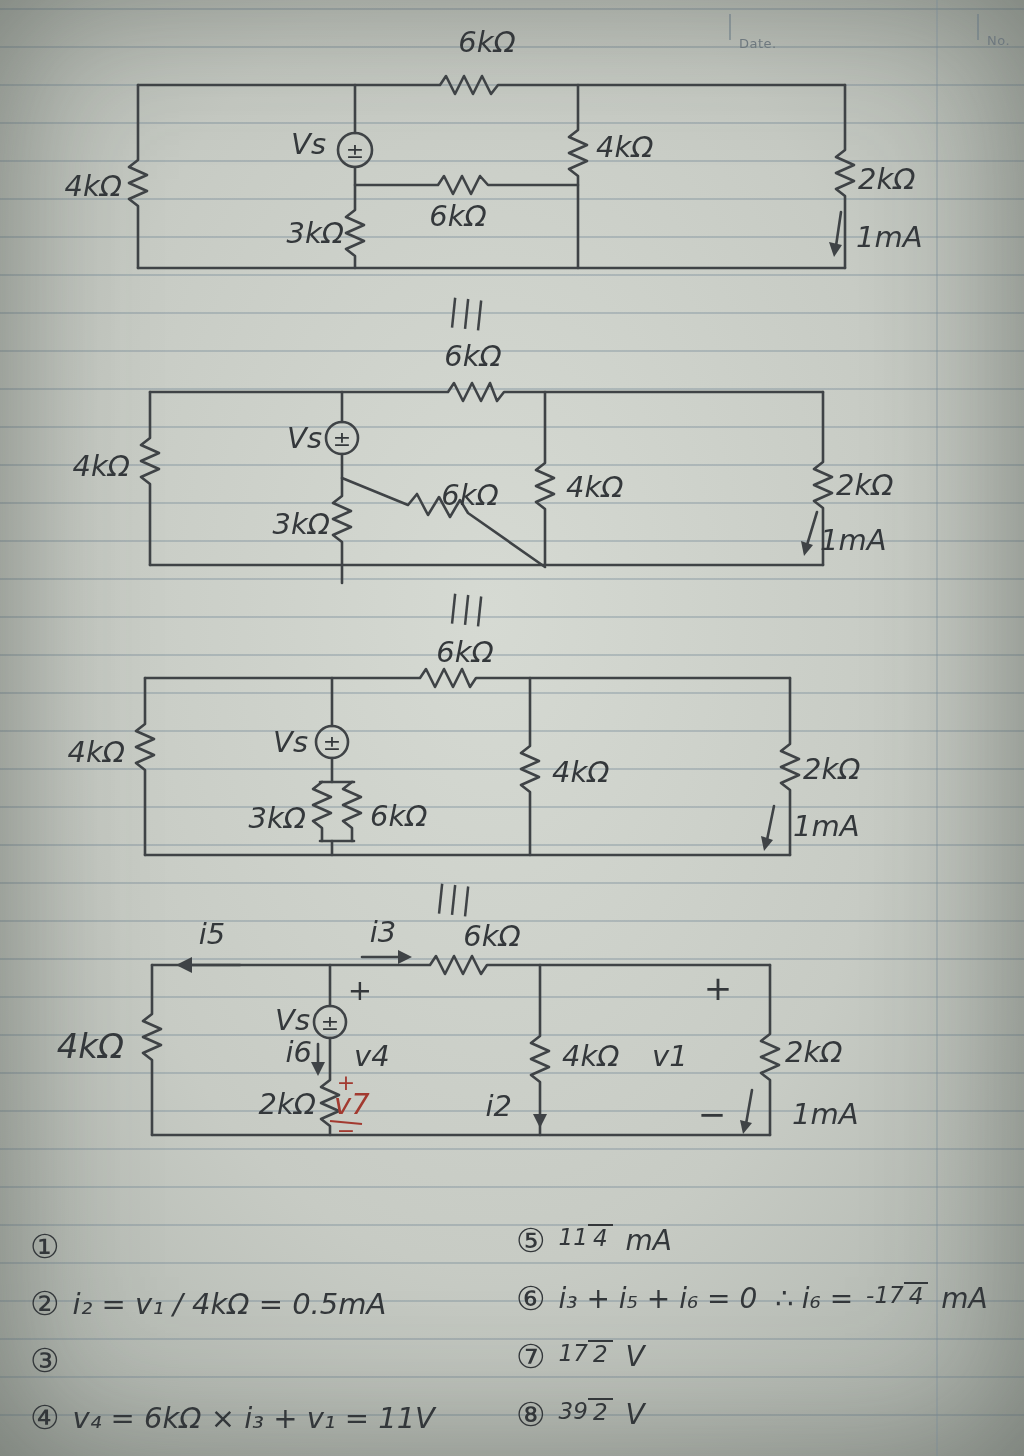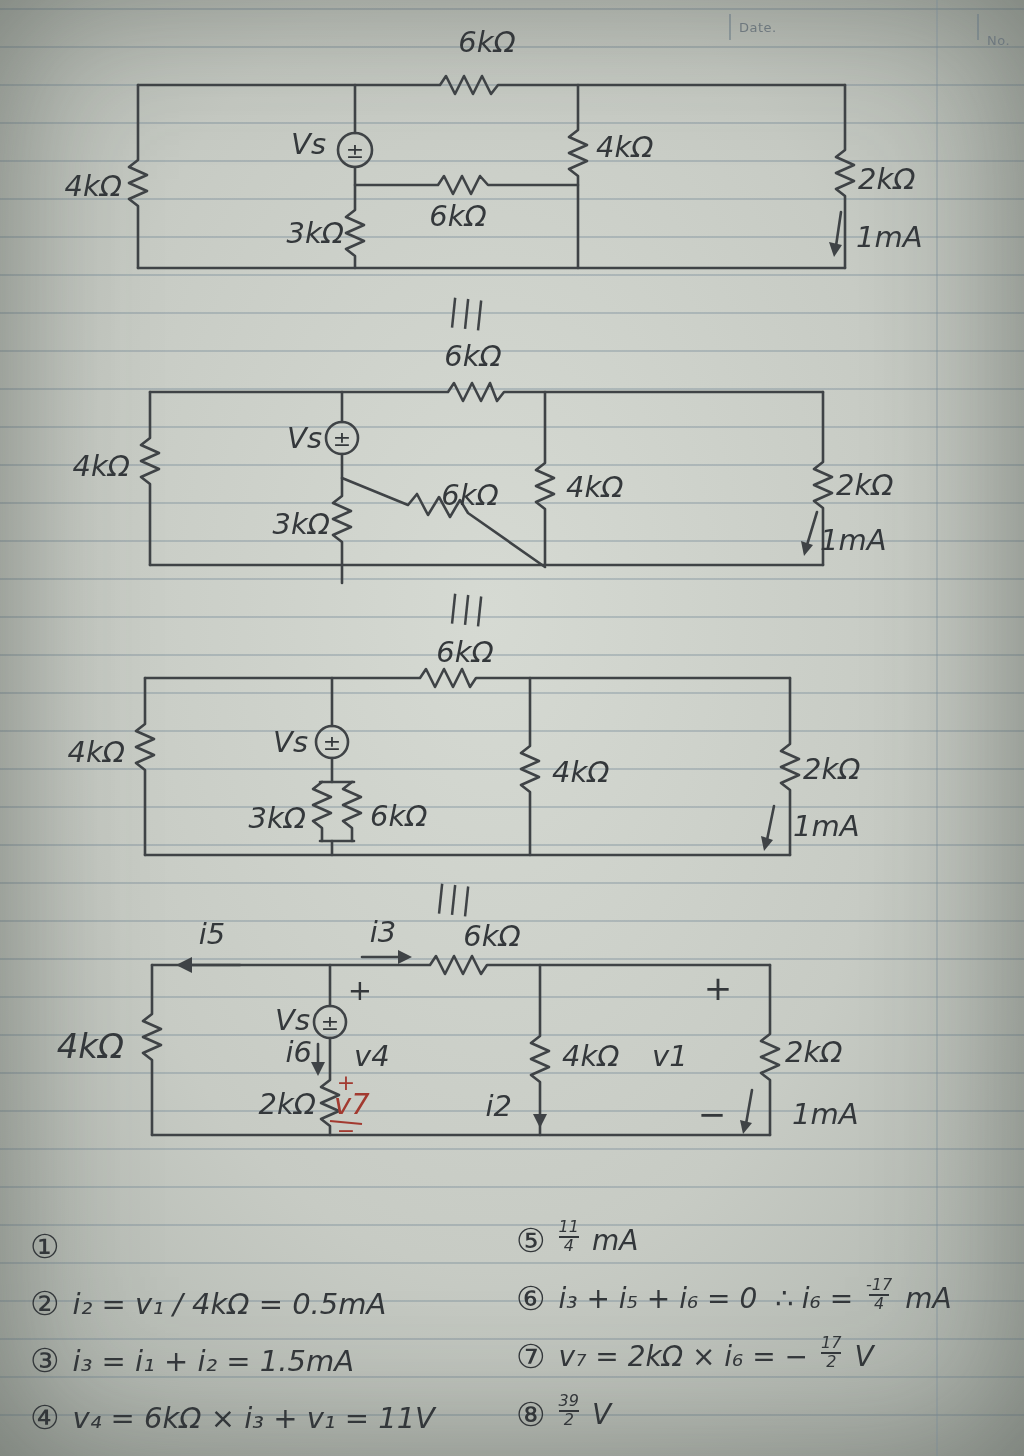--- a/index.html
+++ b/index.html
@@ -33,33 +33,33 @@
   svg line.red-ink { stroke:#a23a30; stroke-width:2.2; fill:none; }
   svg text.equiv { font-style:normal; font-size:30px; letter-spacing:3px; fill:#3f4346; }
 
   .eq-col { position:absolute; display:flex; flex-direction:column; }
   .eq-col.left  { left:30px;  top:1226px; gap:16px; }
   .eq-col.right { left:516px; top:1216px; gap:10px; }
   .eq-row { display:flex; align-items:center; gap:13px; font-size:29px; font-style:italic;
     color:#33373a; height:41px; white-space:nowrap; }
   .eq-col.right .eq-row { height:48px; font-size:28px; }
   .eq-num { font-size:33px; font-style:normal; }
-  .frac { display:inline-flex; flex-direction:column; align-items:center; line-height:1.05;
-    font-size:16px; transform:translateY(-3px); }
+  .frac { display:inline-flex; flex-direction:row; align-items:center; line-height:1.05;
+    font-size:23px; transform:translateY(-3px); }
   .frac-den { border-top:2.5px solid #33373a; padding:0 5px; }
 </style>
 </head>
 <body>
 
 <div class="paper">
 
   <div class="margin-line"></div>
   <div class="tick" style="left:729px; top:14px;"></div>
   <div class="tick" style="left:977px; top:14px;"></div>
-  <div class="header-label" style="left:739px; top:20px;">Date.</div>
+  <div class="header-label" style="left:739px; top:36px;">Date.</div>
   <div class="header-label" style="left:987px; top:33px;">No.</div>
 
   <svg class="circuits" viewBox="0 0 1024 1456">
 
     <g>
       <polyline class="wire" points="138,85 440,85 446,76 455,94 464,76 473,94 482,76 491,94 498,85 845,85"></polyline>
       <polyline class="wire" points="138,85 138,160 129,167 147,175 129,183 147,191 129,199 138,206 138,268"></polyline>
       <line class="wire" x1="138" y1="268" x2="845" y2="268"></line>
       <polyline class="wire" points="845,85 845,150 836,157 854,165 836,173 854,181 836,189 845,196 845,268"></polyline>
       <line class="wire" x1="355" y1="85" x2="355" y2="133"></line>
@@ -187,21 +187,20 @@
   <div class="eq-col left">
     <div class="eq-row">
       <span class="eq-num">①</span>
     </div>
     <div class="eq-row">
       <span class="eq-num">②</span>
       <span class="eq-body">i₂ = v₁ / 4kΩ = 0.5mA</span>
     </div>
     <div class="eq-row">
       <span class="eq-num">③</span>
-      <span class="eq-body">i₃ = i₁ + i₂ = 1.5mA</span>
     </div>
     <div class="eq-row">
       <span class="eq-num">④</span>
       <span class="eq-body">v₄ = 6kΩ × i₃ + v₁ = 11V</span>
     </div>
   </div>
 
   <div class="eq-col right">
     <div class="eq-row">
       <span class="eq-num">⑤</span>
@@ -215,21 +214,20 @@
       <span class="eq-num">⑥</span>
       <span class="eq-body">i₃ + i₅ + i₆ = 0&nbsp;&nbsp;∴ i₆ =</span>
       <span class="frac">
         <span class="frac-num">-17</span>
         <span class="frac-den">4</span>
       </span>
       <span class="eq-suffix">mA</span>
     </div>
     <div class="eq-row">
       <span class="eq-num">⑦</span>
-      <span class="eq-body">v₇ = 2kΩ × i₆ = −</span>
       <span class="frac">
         <span class="frac-num">17</span>
         <span class="frac-den">2</span>
       </span>
       <span class="eq-suffix">V</span>
     </div>
     <div class="eq-row">
       <span class="eq-num">⑧</span>
       <span class="frac">
         <span class="frac-num">39</span>

